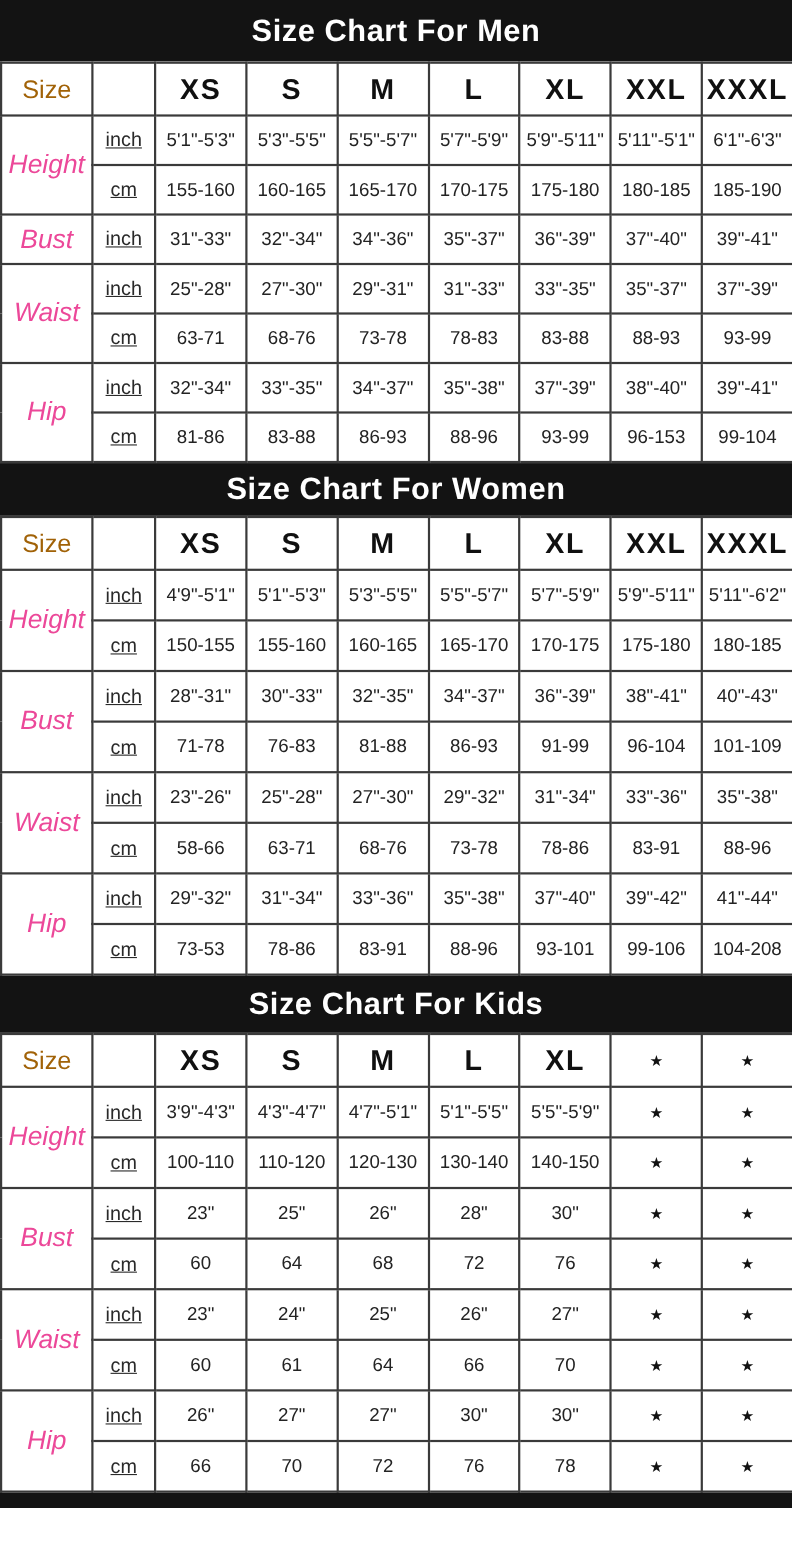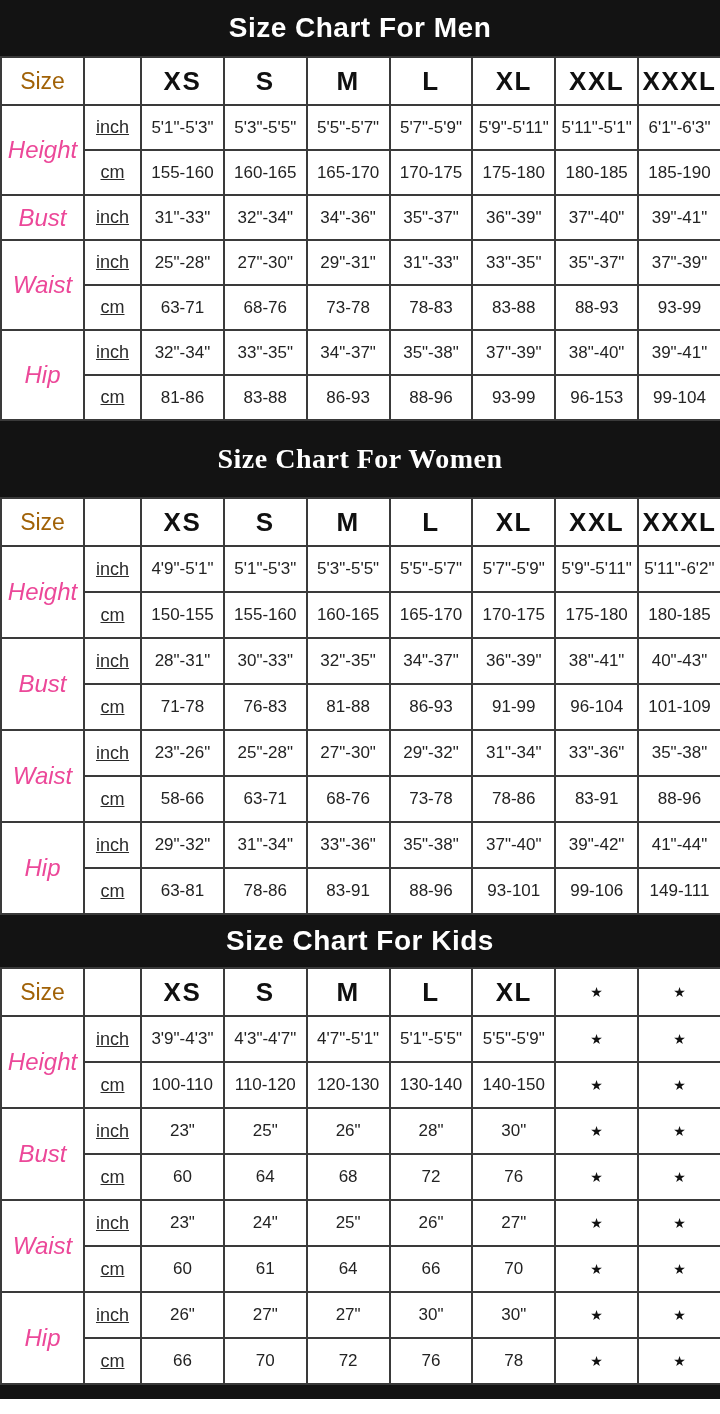--- a/index.html
+++ b/index.html
@@ -14,21 +14,21 @@
     background: #131313;
     color: #ffffff;
     display: flex;
     align-items: center;
     justify-content: center;
     font-weight: 700;
     font-size: 28px;
     letter-spacing: 0.5px;
   }
   .band.men   { height: 56px; }
-  .band.women { height: 76px; font-family: Liberation Serif, serif; }
+  .band.women { height: 48px; }
   .band.kids  { height: 52px; }
   table.chart-table {
     width: 720px;
     border-collapse: collapse;
     table-layout: fixed;
     background: #fff;
   }
   .c-label { width: 83px; }
   .c-unit  { width: 57px; }
   .c-data  { width: 82.85px; }
@@ -267,27 +267,27 @@
             <td class="value">29"-32"</td>
             <td class="value">31"-34"</td>
             <td class="value">33"-36"</td>
             <td class="value">35"-38"</td>
             <td class="value">37"-40"</td>
             <td class="value">39"-42"</td>
             <td class="value">41"-44"</td>
           </tr>
           <tr>
             <td class="unit">cm</td>
-            <td class="value">63-81</td>
+            <td class="value">73-53</td>
             <td class="value">78-86</td>
             <td class="value">83-91</td>
             <td class="value">88-96</td>
             <td class="value">93-101</td>
             <td class="value">99-106</td>
-            <td class="value">149-111</td>
+            <td class="value">104-208</td>
           </tr>
         </tbody>
     </table>
   </section>
 
   <section>
     <div class="band kids">Size Chart For Kids</div>
     <table id="table-2" class="chart-table kids-table">
       <colgroup>
           <col class="c-label">

